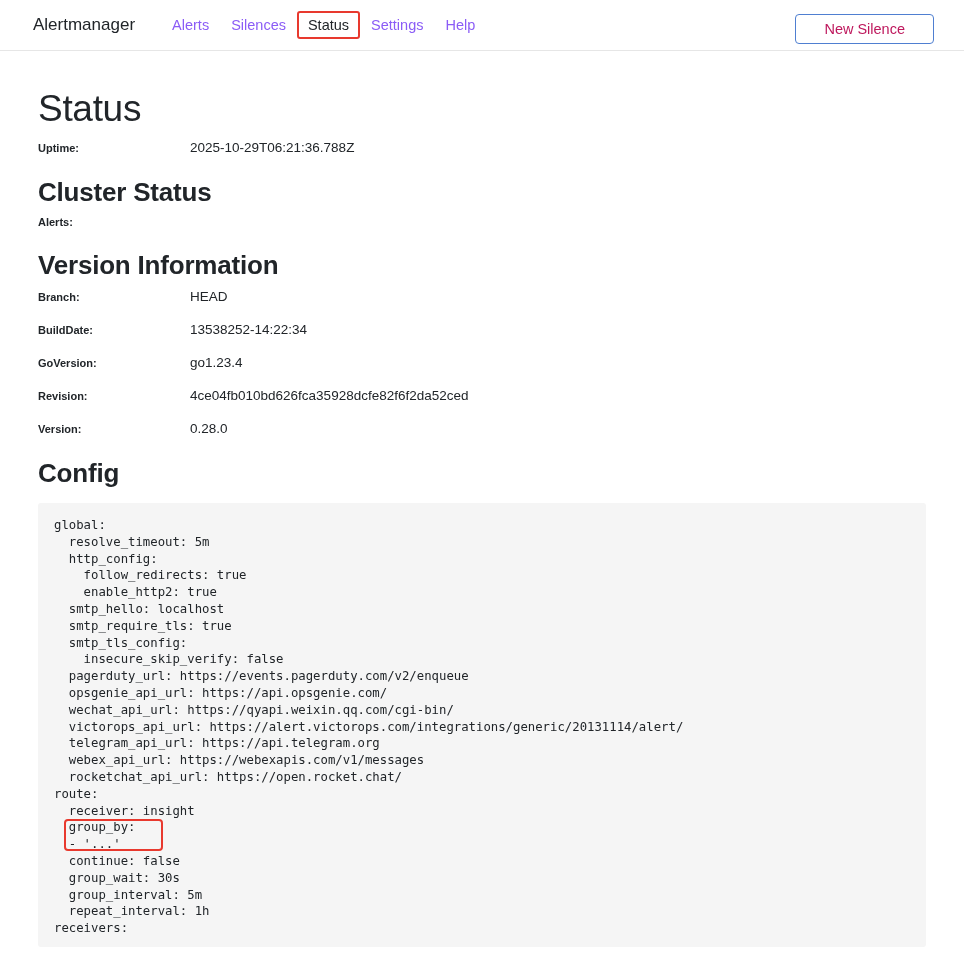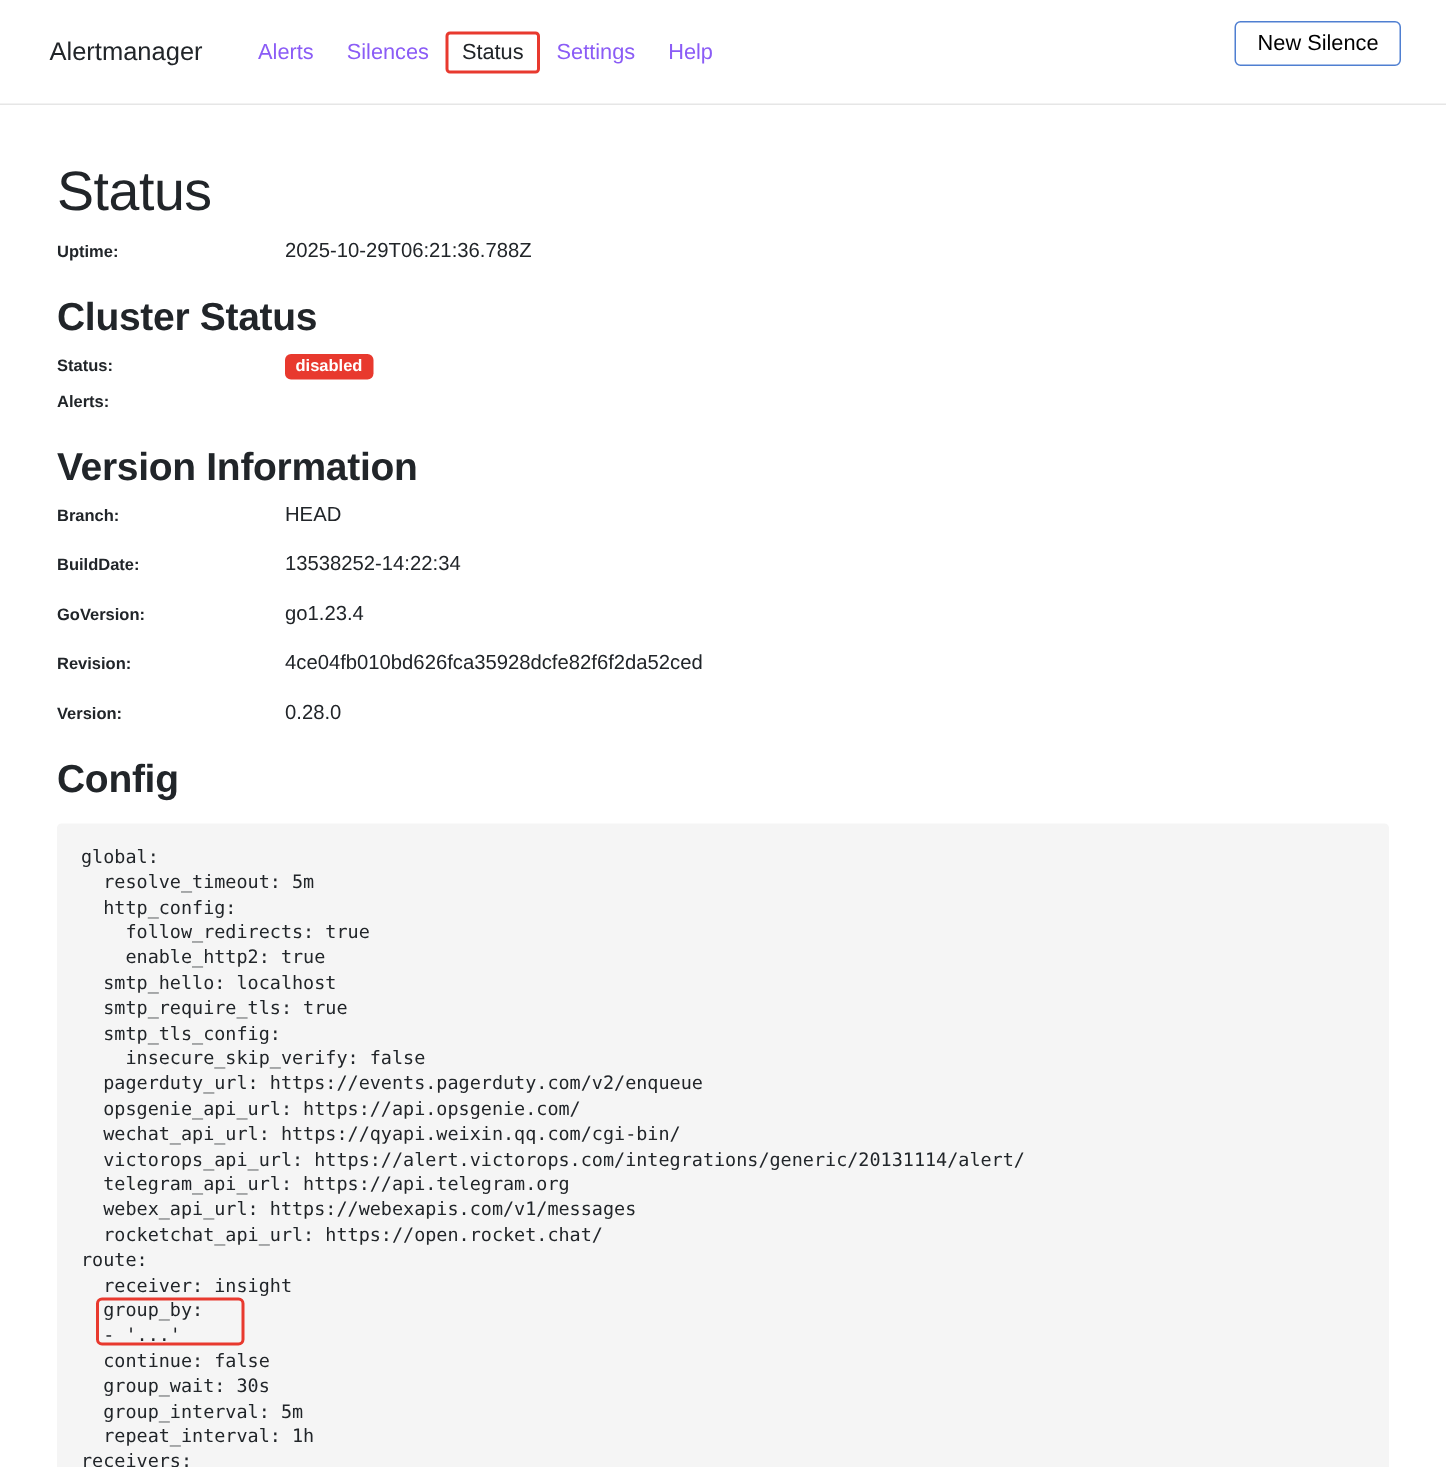--- a/index.html
+++ b/index.html
@@ -5,21 +5,21 @@
   * { box-sizing: border-box; }
   html, body {
     margin: 0;
     padding: 0;
     width: 964px;
     background: #ffffff;
     font-family: "Liberation Sans", sans-serif;
     color: #212529;
   }
   .navbar {
-    height: 70px;
+    height: 51px;
     background: #ffffff;
     border-bottom: 1px solid #e6e6e6;
     display: flex;
     align-items: center;
     padding: 0 30px 0 33px;
     position: relative;
   }
   .brand {
     font-size: 17px;
     color: #212529;
@@ -44,25 +44,25 @@
   .nav-link.highlight {
     border: 2px solid #e8392e;
     border-radius: 3px;
     padding: 4px 9px;
   }
   .new-silence-btn {
     position: absolute;
     right: 30px;
     top: 14px;
     border: 1px solid #4f7fd1;
-    color: #000000;
+    color: #be185d;
     background: #ffffff;
     border-radius: 4px;
     font-size: 14.5px;
-    padding: 6px 14px;
+    padding: 6px 28px;
     cursor: pointer;
     font-family: "Liberation Sans", sans-serif;
   }
   .container {
     padding: 0 38px;
   }
   h1.page-title {
     font-size: 37px;
     font-weight: 400;
     margin: 37px 0 10px 0;
@@ -149,26 +149,20 @@
 
   <h1 class="page-title">Status</h1>
 
   <div class="row">
     <div class="label">Uptime:</div>
     <div class="value">2025-10-29T06:21:36.788Z</div>
   </div>
 
   <h2 class="section-title">Cluster Status</h2>
 
-  <div class="row">
-    <div class="label">Status:</div>
-    <div class="value">
-      <span class="badge-disabled">disabled</span>
-    </div>
-  </div>
 
   <div class="row spaced">
     <div class="label">Alerts:</div>
     <div class="value"></div>
   </div>
 
   <h2 class="section-title">Version Information</h2>
 
   <div class="row spaced">
     <div class="label">Branch:</div>

